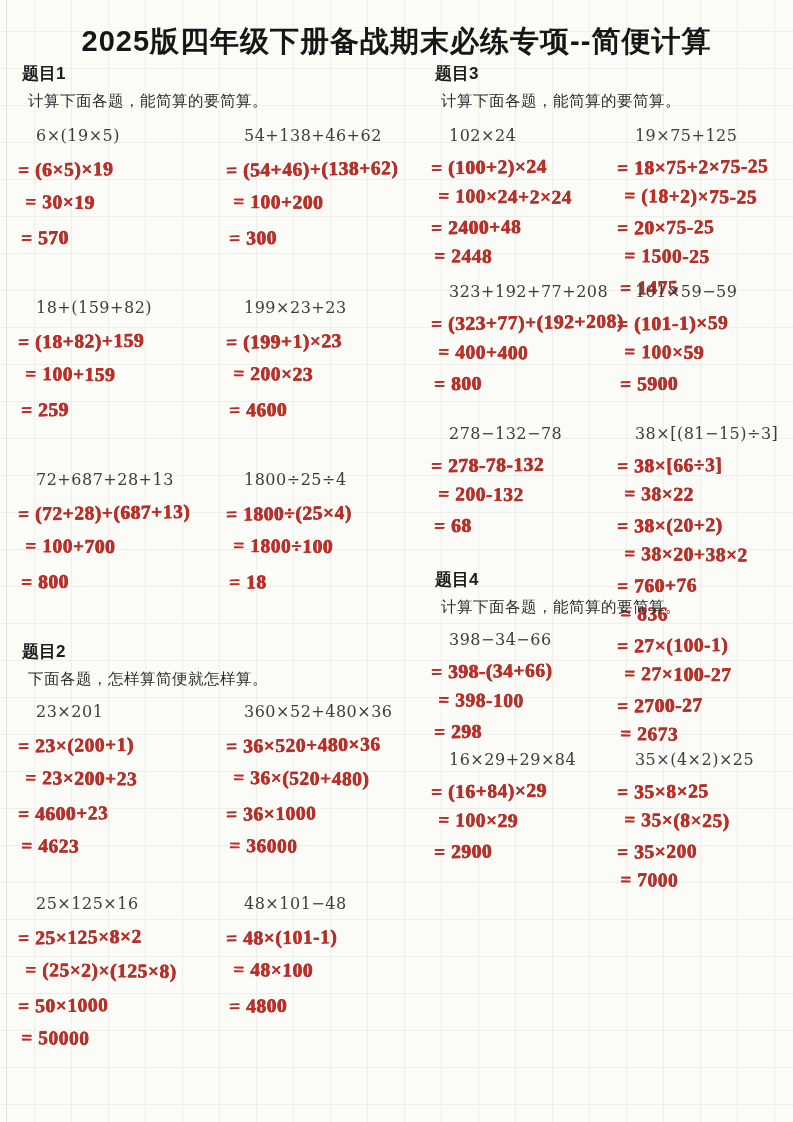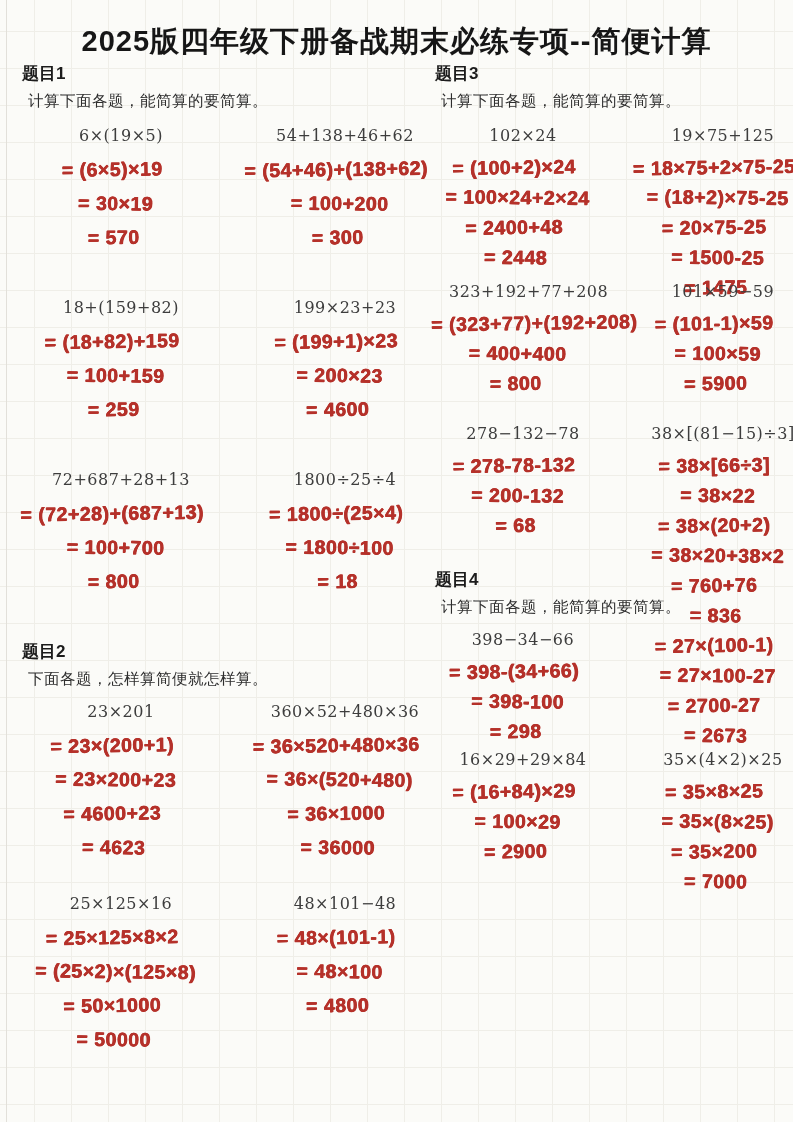--- a/index.html
+++ b/index.html
@@ -16,42 +16,42 @@
   }
   .page::before {
     content:""; position:absolute; left:6px; top:0; bottom:0; width:1px;
     background:#e2e0da;
   }
   .page-title {
     position:absolute; top:22px; left:0; width:100%;
     text-align:center; font-size:29px; font-weight:bold; color:#161616;
     font-family:"Liberation Sans", sans-serif; letter-spacing:1px;
   }
-  .col { position:absolute; top:62px;text-align:center; }
+  .col { position:absolute; top:62px; }
   .col-left  { left:22px;  width:400px; height:1050px; }
   .col-right { left:435px; width:352px; height:1050px; }
   .sec-heading {
     position:absolute; left:0; font-size:17px; font-weight:bold; color:#1c1c1c;
     font-family:"Liberation Sans", sans-serif;
   }
   .sec-instruction {
     position:absolute; left:6px; font-size:15.5px; color:#2e2e2e;
     font-family:"DejaVu Serif", serif; letter-spacing:0.5px;
   }
   .row {
     position:absolute; left:0; width:100%;
     display:grid; grid-template-columns:46% 54%;gap:24px;
   }
   .q {
     font-family:"DejaVu Serif", serif; font-size:16px; color:#3d3d3d;
     padding-left:14px; letter-spacing:0.5px; margin-bottom:7px; white-space:nowrap;
   }
   .steps {
     margin-left:-4px; color:#b5312a; font-weight:bold; font-size:19.5px;
-    font-family:Liberation Sans, sans-serif; white-space:nowrap;
+    font-family:Liberation Serif, serif; white-space:nowrap;
   }
   .steps div {
     text-shadow:0.6px 0 0 currentColor, 0 0.4px 0 currentColor;
     letter-spacing:0.5px;
   }
   .col-left  .steps div { line-height:34px; }
   .col-right .steps div { line-height:30px; }
   .steps div:nth-child(odd)  { transform:rotate(-0.9deg); }
   .steps div:nth-child(even) { transform:rotate(0.7deg); margin-left:7px; }
   .steps div:last-child { margin-left:3px; }

